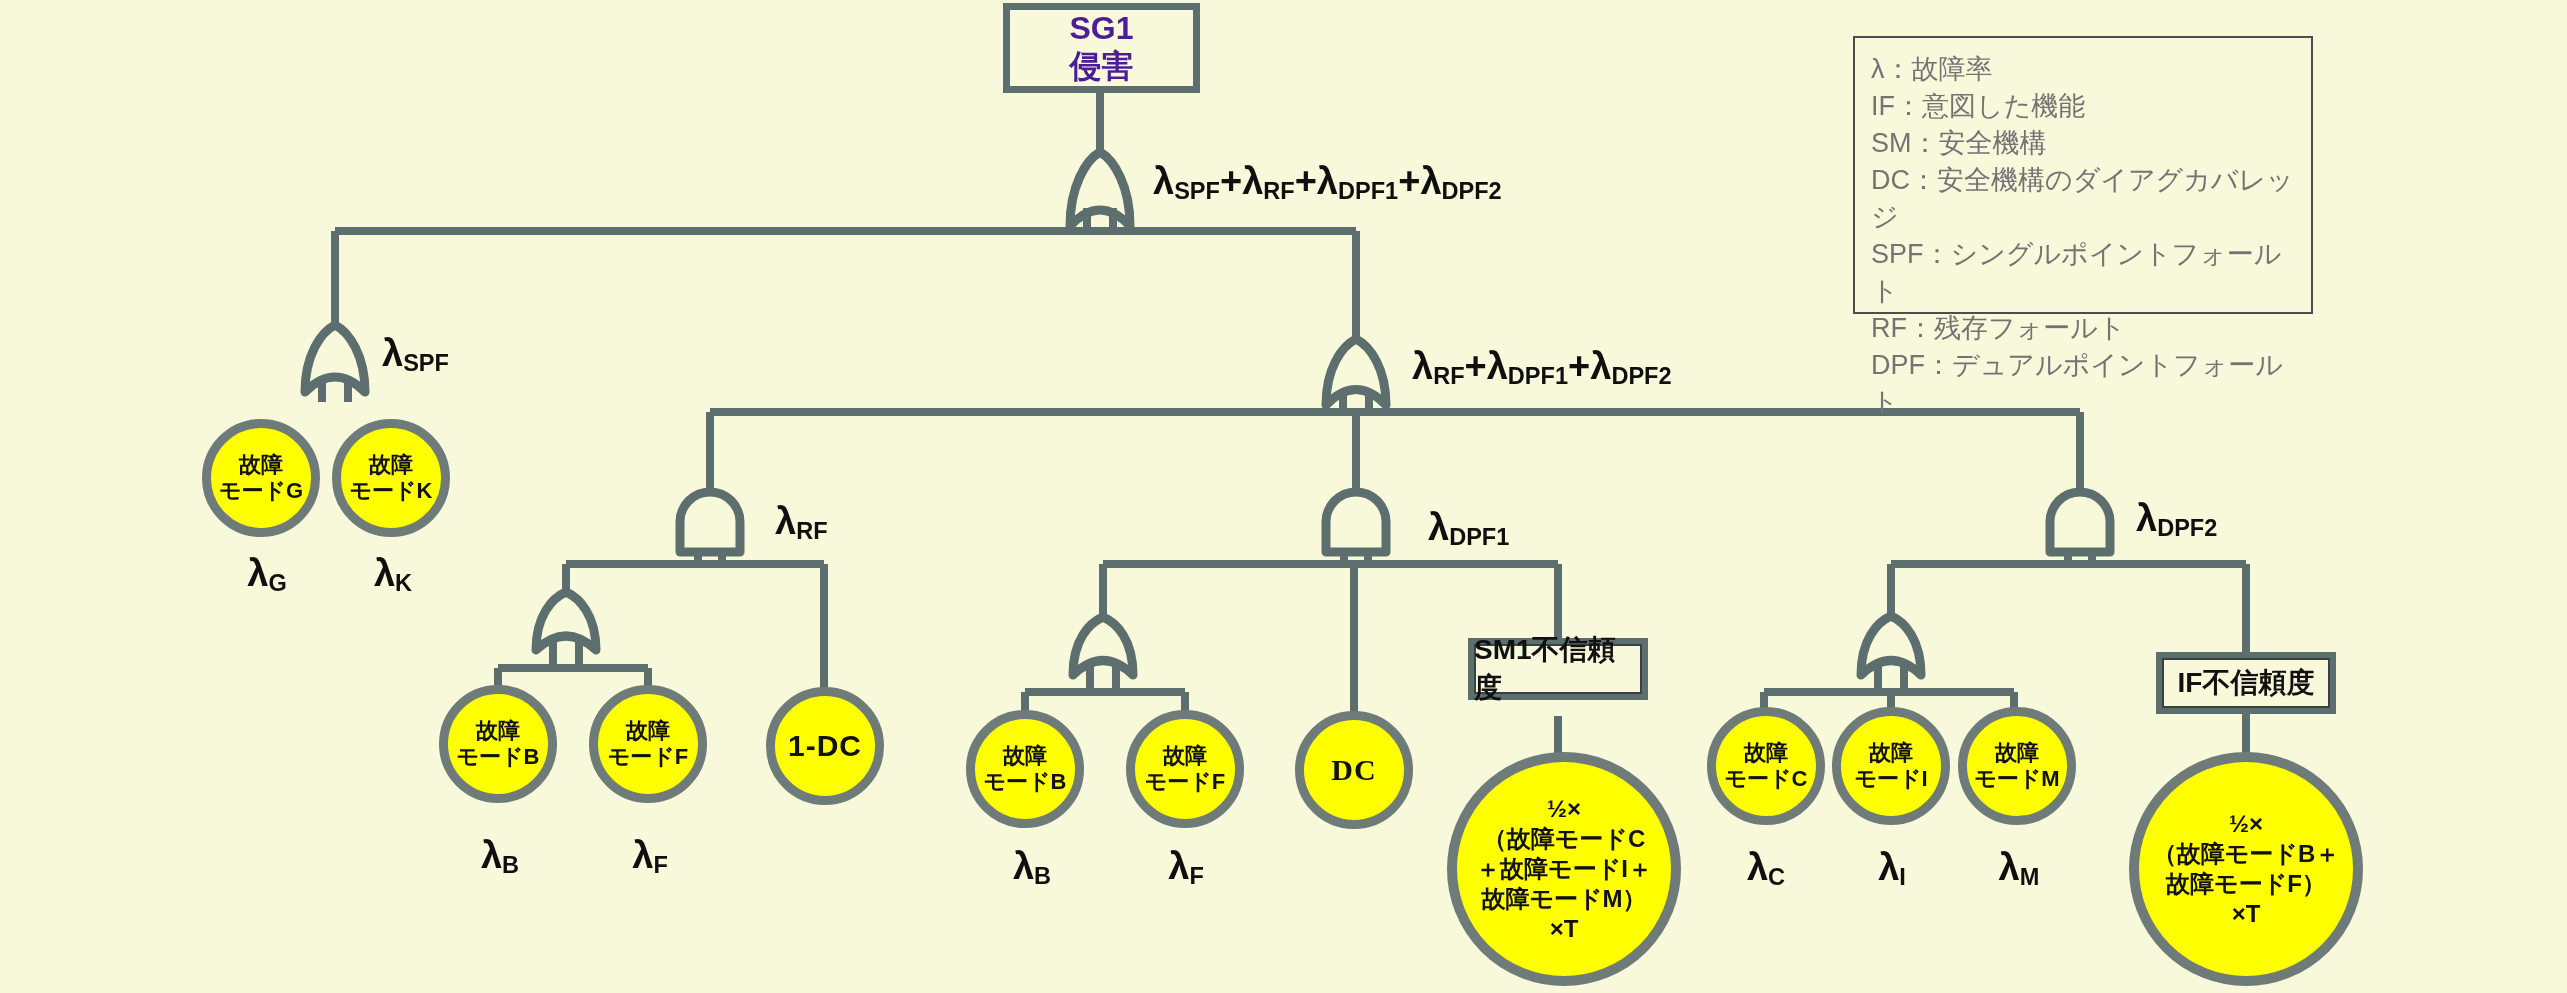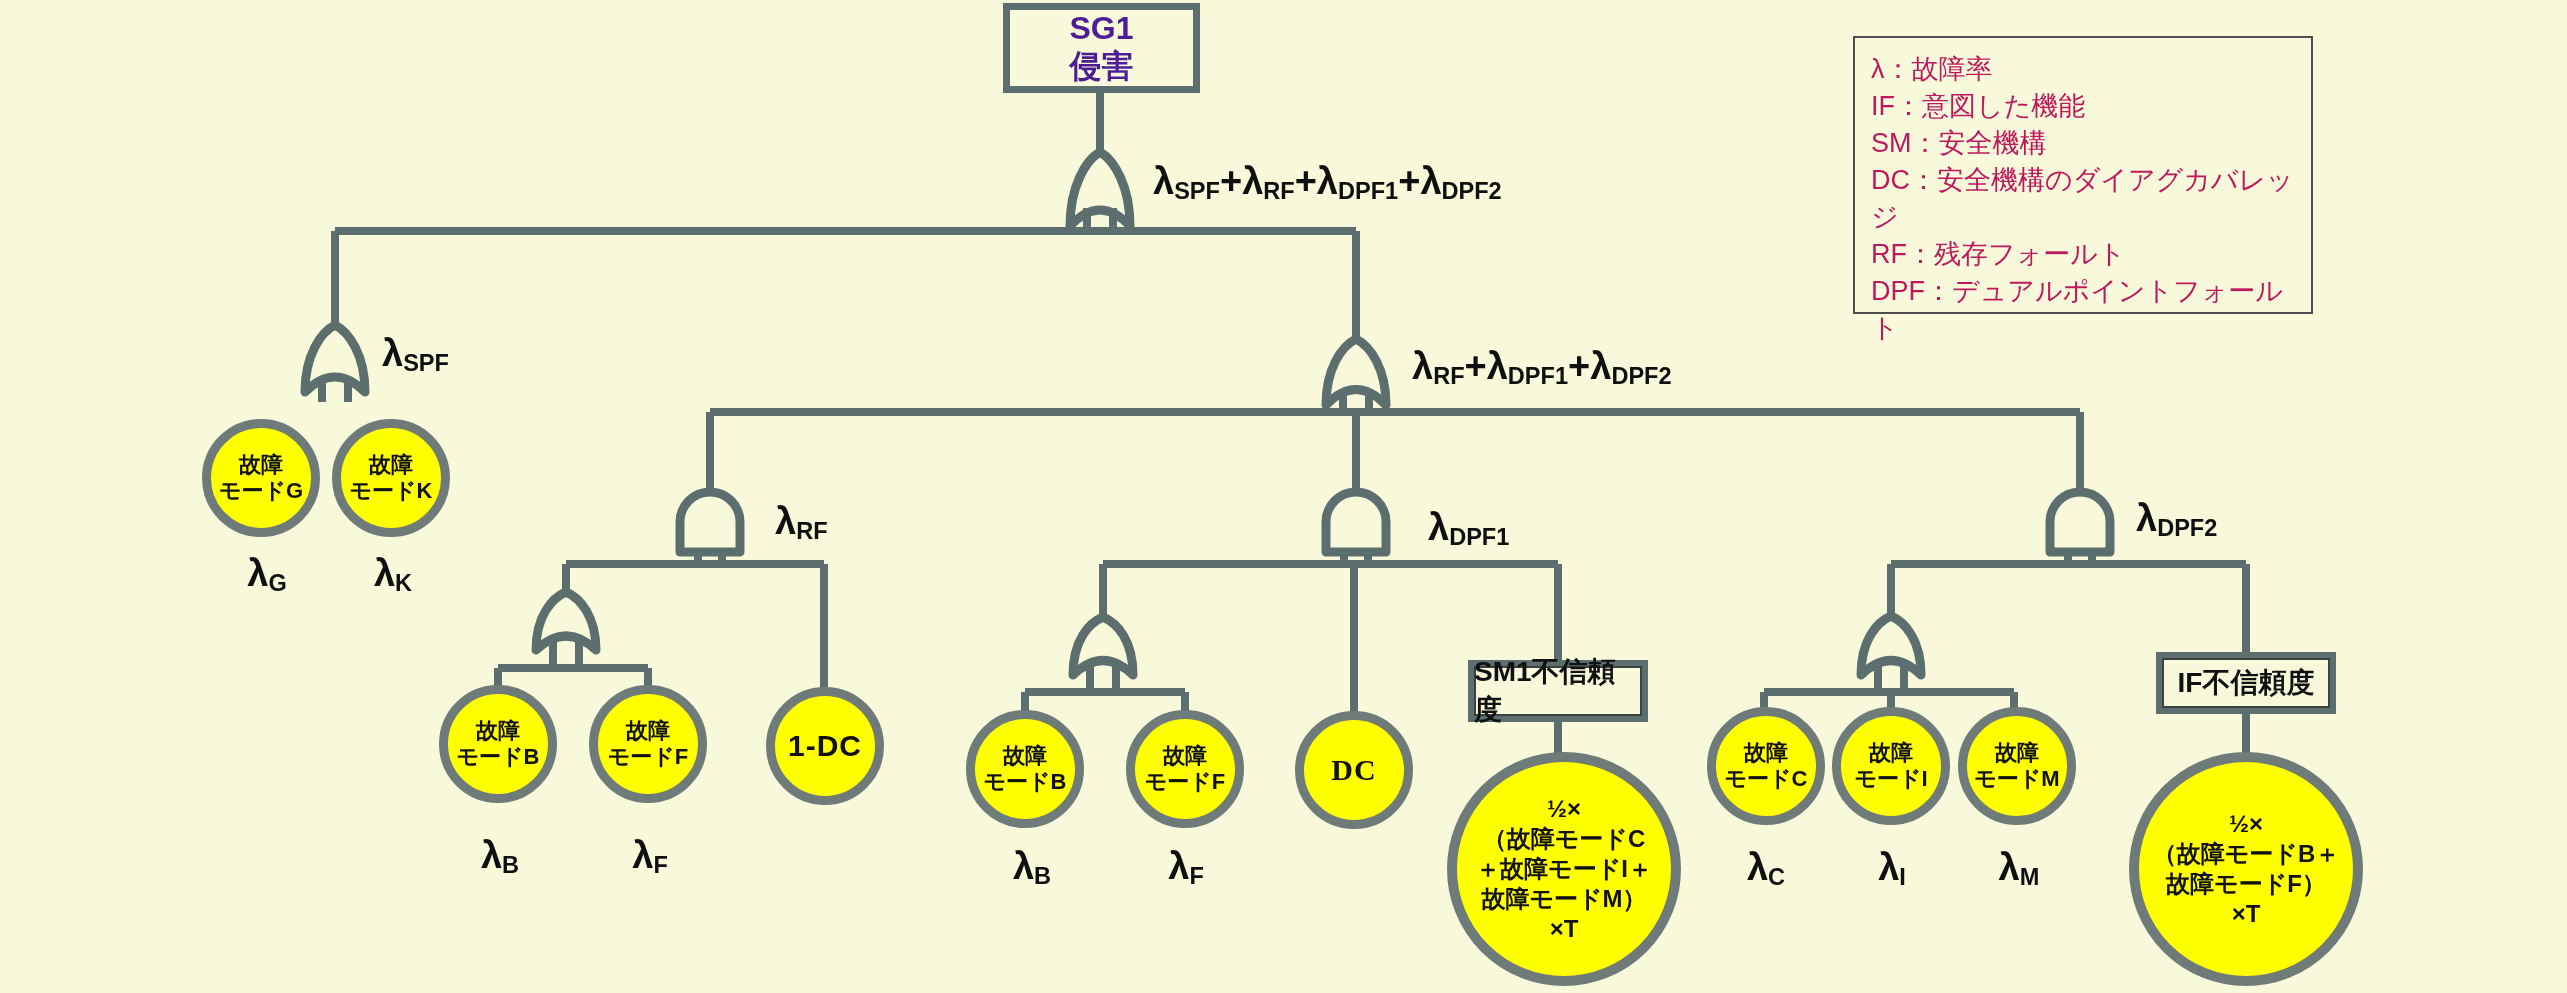--- a/index.html
+++ b/index.html
@@ -37,21 +37,21 @@
     font-size:28px;font-weight:600;color:#111;
   }
   .formula{
     font-size:38px;font-weight:600;color:#0f0f0f;white-space:nowrap;line-height:1;
   }
   .formula .fsub{font-size:0.62em;vertical-align:-0.22em;}
   .fcenter{transform:translateX(-50%);}
   .legend{
     left:1853px;top:36px;width:460px;height:278px;box-sizing:border-box;
     border:2px solid #4d4d4d;background:#f8f8db;padding:13px 15px 0 16px;
-    font-size:27px;line-height:37px;color:#be185d;
+    font-size:27px;line-height:37px;color:#737373;
   }
   .note{
     left:658px;top:908px;font-size:38px;font-weight:600;color:#1c1c1c;white-space:nowrap;
   }
 </style>
 </head>
 <body>
 
 <div class="stage">
 
@@ -114,21 +114,21 @@
   <div class="abs formula fcenter" style="left:500px;top:836px;">λ<span class="fsub">B</span></div>
   <div class="abs formula fcenter" style="left:650px;top:836px;">λ<span class="fsub">F</span></div>
 
   <div class="abs circle mode" style="left:966px;top:710px;">故障
 モードB</div>
   <div class="abs circle mode" style="left:1126px;top:710px;">故障
 モードF</div>
   <div class="abs circle code" style="left:1295px;top:711px;font-family:Liberation Serif, serif;">DC</div>
   <div class="abs formula fcenter" style="left:1032px;top:847px;">λ<span class="fsub">B</span></div>
   <div class="abs formula fcenter" style="left:1186px;top:847px;">λ<span class="fsub">F</span></div>
-  <div class="abs hbox" style="left:1468px;top:660px;">SM1不信頼度</div>
+  <div class="abs hbox" style="left:1468px;top:638px;">SM1不信頼度</div>
   <div class="abs bigcircle" style="left:1447px;top:752px;">½×
 （故障モードC
 ＋故障モードI＋
 故障モードM）
 ×T</div>
 
   <div class="abs circle mode" style="left:1707px;top:707px;">故障
 モードC</div>
   <div class="abs circle mode" style="left:1832px;top:707px;">故障
 モードI</div>
@@ -141,18 +141,19 @@
   <div class="abs bigcircle" style="left:2129px;top:752px;">½×
 （故障モードB＋
 故障モードF）
 ×T</div>
 
   <div class="abs legend">
     <div>λ：故障率</div>
     <div>IF：意図した機能</div>
     <div>SM：安全機構</div>
     <div>DC：安全機構のダイアグカバレッジ</div>
+    <div>SPF：シングルポイントフォールト</div>
     <div>RF：残存フォールト</div>
     <div>DPF：デュアルポイントフォールト</div>
   </div>
 
 
 </div>
 
 </body></html>

